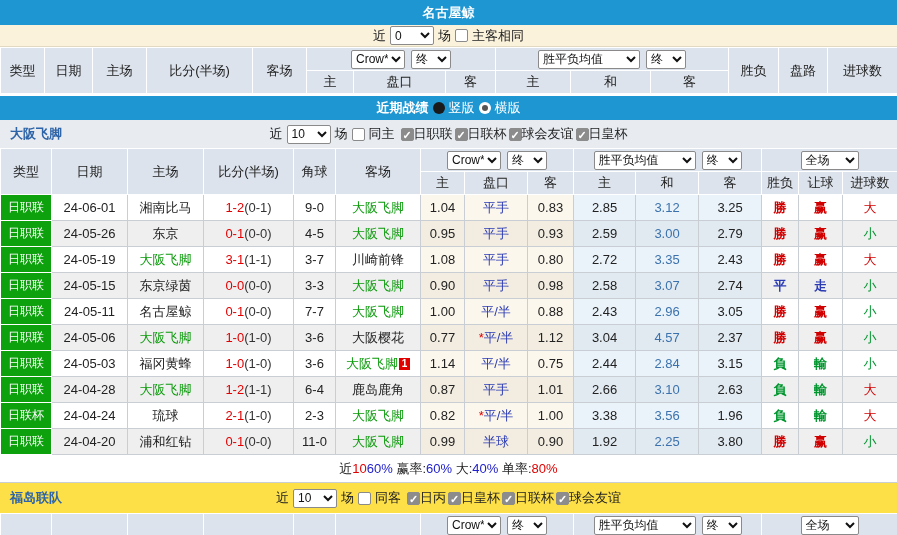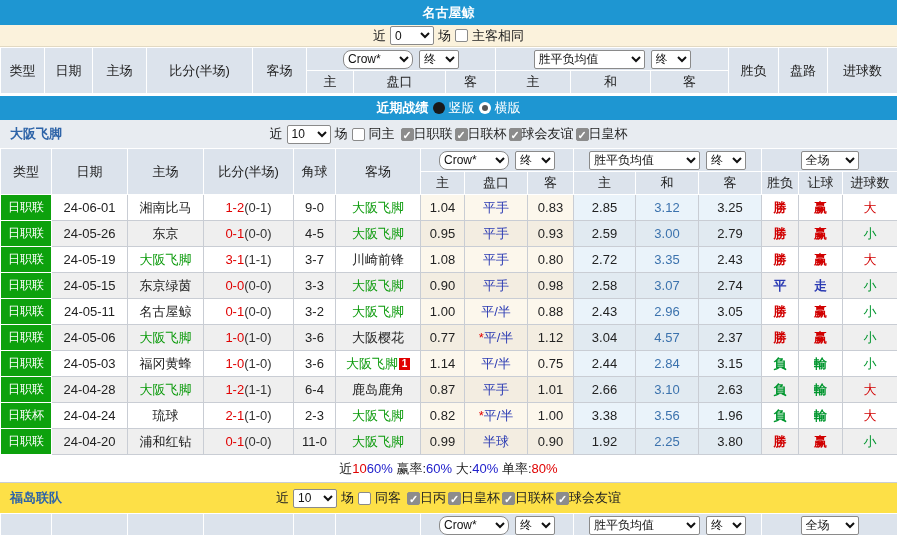--- a/index.html
+++ b/index.html
@@ -51,23 +51,23 @@
   .c-red   { color:#D10000; font-weight:bold; }
   .c-green { color:#00962E; font-weight:bold; }
   .c-blue  { color:#2B3BB3; font-weight:bold; }
   td.goals { font-weight:normal; }
   select {
     font-family:"Liberation Sans", sans-serif; font-size:12px; height:19px;
     border:1px solid #8a8a8a; border-radius:2px; background:#fff; color:#111;
     vertical-align:middle; padding:0;
   }
   .sel-count { width:44px; }
-  .sel-book  { width:70px;border-radius:8px; }
+  .sel-book  { width:54px; }
   .sel-final { width:40px; }
-  .sel-avg   { width:111px; }
+  .sel-avg   { width:102px; }
   .sel-scope { width:58px; }
   .grp { text-align:center; }
   .grp select { margin:0 3px; }
   .cb {
     width:13px; height:13px; border:1px solid #8a8a8a; background:#fff;
     display:inline-block; border-radius:2px; vertical-align:-2px;
     font-size:11px; line-height:12px; text-align:center; color:#fff;
   }
   .cb.checked { background:#8C8C8C; border-color:#8C8C8C; font-weight:bold; }
   .radio { width:12px; height:12px; border-radius:50%; display:inline-block; vertical-align:-1px; }
@@ -326,21 +326,21 @@
         <td class="avg">2.74</td>
         <td class="c-blue">平</td>
         <td class="c-blue">走</td>
         <td class="c-green goals">小</td>
       </tr>
       <tr class="odd">
         <td class="type-cell">日职联</td>
         <td>24-05-11</td>
         <td><span>名古屋鲸</span></td>
         <td><span class="ft-score">0-1</span><span class="ht-score">(0-0)</span></td>
-        <td>3-2</td>
+        <td>7-7</td>
         <td><span class="team-green">大阪飞脚</span></td>
         <td class="crow">1.00</td>
         <td class="crow"><span class="handicap">平/半</span></td>
         <td class="crow">0.88</td>
         <td class="avg">2.43</td>
         <td class="avg avg-draw">2.96</td>
         <td class="avg">3.05</td>
         <td class="c-red">勝</td>
         <td class="c-red">赢</td>
         <td class="c-green goals">小</td>

